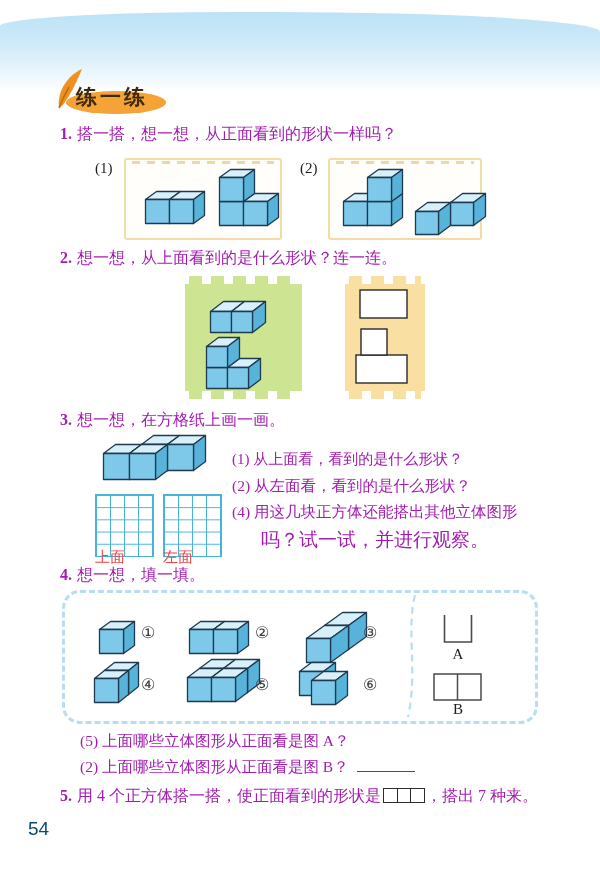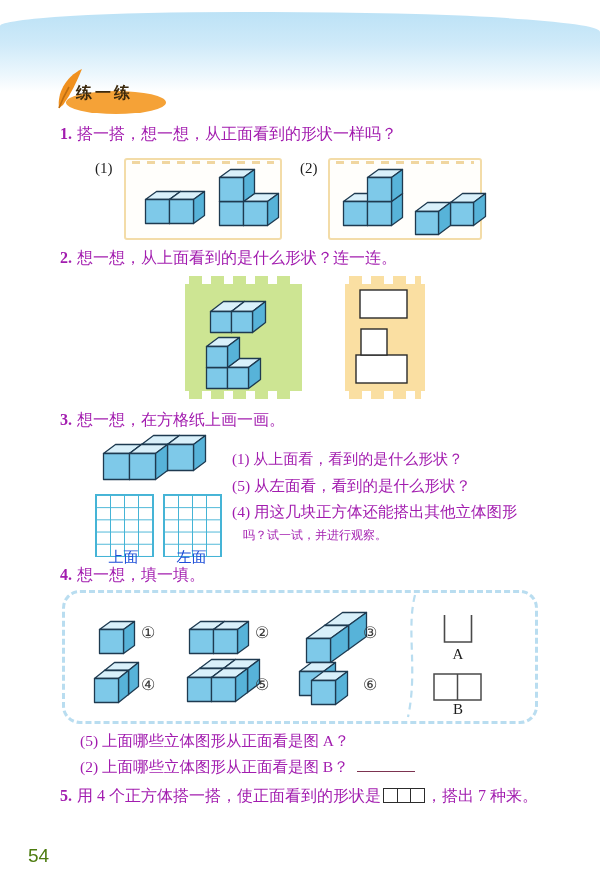--- a/index.html
+++ b/index.html
@@ -8,21 +8,21 @@
 
   
   .sky { position:absolute; left:0; top:12px; width:600px; height:80px;
          background:linear-gradient(180deg,#bce2f6 0%,#cfeaf9 40%,#ecf7fd 78%,#ffffff 100%);
          border-radius:40% 55% 0 0 / 14px 20px 0 0; }
 
   
   .badge { position:absolute; left:56px; top:76px; width:120px; height:44px; }
   .badge-ellipse { position:absolute; left:10px; top:15px; width:100px; height:23px;
                    background:#f5a237; border-radius:50%; }
-  .badge-label { position:absolute; left:20px; top:7px; font-size:16px; font-weight:bold;
+  .badge-label { position:absolute; left:20px; top:7px; font-size:21px; font-weight:bold;
                  color:#3c2a0e; letter-spacing:3px; font-family:"Liberation Sans",sans-serif; }
   .quill { position:absolute; left:-2px; top:-9px; }
 
   .q-line { position:absolute; font-size:16px; color:#a21caf; white-space:nowrap; }
   .q-line b { margin-right:5px; }
   .sub-label { position:absolute; font-size:15px; color:#1c1c1c; }
 
   
   .stitch-box { position:absolute; background:#fffefb; border:2px solid #f3dca8; border-radius:3px; }
   .stitch-box::before { content:''; position:absolute; top:1px; left:6px; right:6px; height:3px;
@@ -36,37 +36,37 @@
         background:repeating-linear-gradient(90deg,var(--pc) 0 13px,transparent 13px 22px); }
   .panel .body { position:absolute; left:0; right:0; top:8px; bottom:8px; background:var(--pc); }
 
   .fig { position:absolute; overflow:visible; }
 
   
   .grid { position:absolute; width:57px; height:61px; border:1px solid #45b4d6; background:#fff;
           background-image:linear-gradient(to right,#45b4d6 1px,transparent 1px),
                            linear-gradient(to bottom,#45b4d6 1px,transparent 1px);
           background-size:14px 12.2px; }
-  .grid-label { position:absolute; width:57px; text-align:center; font-size:15px; color:#1d4ed8; }
+  .grid-label { position:absolute; width:57px; text-align:left; font-size:15px; color:#ef4444; }
 
   
   .q4box { position:absolute; left:62px; top:590px; width:470px; height:128px;
            border:3px dashed #b9ddf0; border-radius:18px; background:#fff; }
   .circ { position:absolute; font-size:16px; color:#3a3a3a; }
   .shape-label { position:absolute; font-size:15px; color:#1c1c1c; width:50px; text-align:center; }
 
   .blank { display:inline-block; width:58px; height:13px; margin-left:8px;
            border-bottom:1.6px solid #7c3350; }
 
   .strip { display:inline-block; vertical-align:-2px; margin:0 2px; }
   .strip i { display:inline-block; width:13px; height:13px; background:#fff;
              border:1.3px solid #2c2c2c; margin-right:-1.3px; }
 
-  .page-num { position:absolute; left:28px; top:818px; font-size:19px; color:#4d7c0f;
-              font-family:"Liberation Sans",sans-serif;margin-top:27px; }
+  .page-num { position:absolute; left:28px; top:818px; font-size:19px; color:#0c4a6e;
+              font-family:"Liberation Sans",sans-serif; }
 </style>
 </head>
 <body>
 
 <div class="page">
 
   <div class="sky"></div>
 
   <div class="badge">
     <svg class="quill" width="30" height="42" viewBox="0 0 30 42">
@@ -180,23 +180,23 @@
       <polygon points="52,-26 64,-35 64,-9 52,0" fill="#57b3d9" stroke="#1e3a50" stroke-width="1.3" stroke-linejoin="round"></polygon>
       <polygon points="26,-26 52,-26 52,0 26,0" fill="#7ec9e9" stroke="#1e3a50" stroke-width="1.3" stroke-linejoin="round"></polygon>
     </svg>
 
   <div class="grid" style="left:95px; top:494px"></div>
   <div class="grid-label" style="left:95px; top:548px">上面</div>
   <div class="grid" style="left:163px; top:494px"></div>
   <div class="grid-label" style="left:163px; top:548px">左面</div>
 
   <div class="q-line" style="left:232px; top:450px; font-size:15px">(1) 从上面看，看到的是什么形状？</div>
-  <div class="q-line" style="left:232px; top:476px; font-size:15.5px">(5) 从左面看，看到的是什么形状？</div>
+  <div class="q-line" style="left:232px; top:476px; font-size:15.5px">(2) 从左面看，看到的是什么形状？</div>
   <div class="q-line" style="left:232px; top:502px; font-size:15.5px">(4) 用这几块正方体还能搭出其他立体图形</div>
-  <div class="q-line" style="left:243px; top:527px; font-size:12px">吗？试一试，并进行观察。</div>
+  <div class="q-line" style="left:261px; top:527px; font-size:19px">吗？试一试，并进行观察。</div>
 
   <div class="q-line" style="left:60px; top:565px">
     <b>4.</b><span>想一想，填一填。</span>
   </div>
 
   <div class="q4box">
     <svg class="fig" style="left:33px; top:27px" viewBox="-1.5 -33.5 38 35" width="38" height="35">
         <polygon points="0,-24 11,-32 35,-32 24,-24" fill="#d9f0fa" stroke="#1e3a50" stroke-width="1.3" stroke-linejoin="round"></polygon>
         <polygon points="24,-24 35,-32 35,-8 24,0" fill="#57b3d9" stroke="#1e3a50" stroke-width="1.3" stroke-linejoin="round"></polygon>
         <polygon points="0,-24 24,-24 24,0 0,0" fill="#7ec9e9" stroke="#1e3a50" stroke-width="1.3" stroke-linejoin="round"></polygon>

